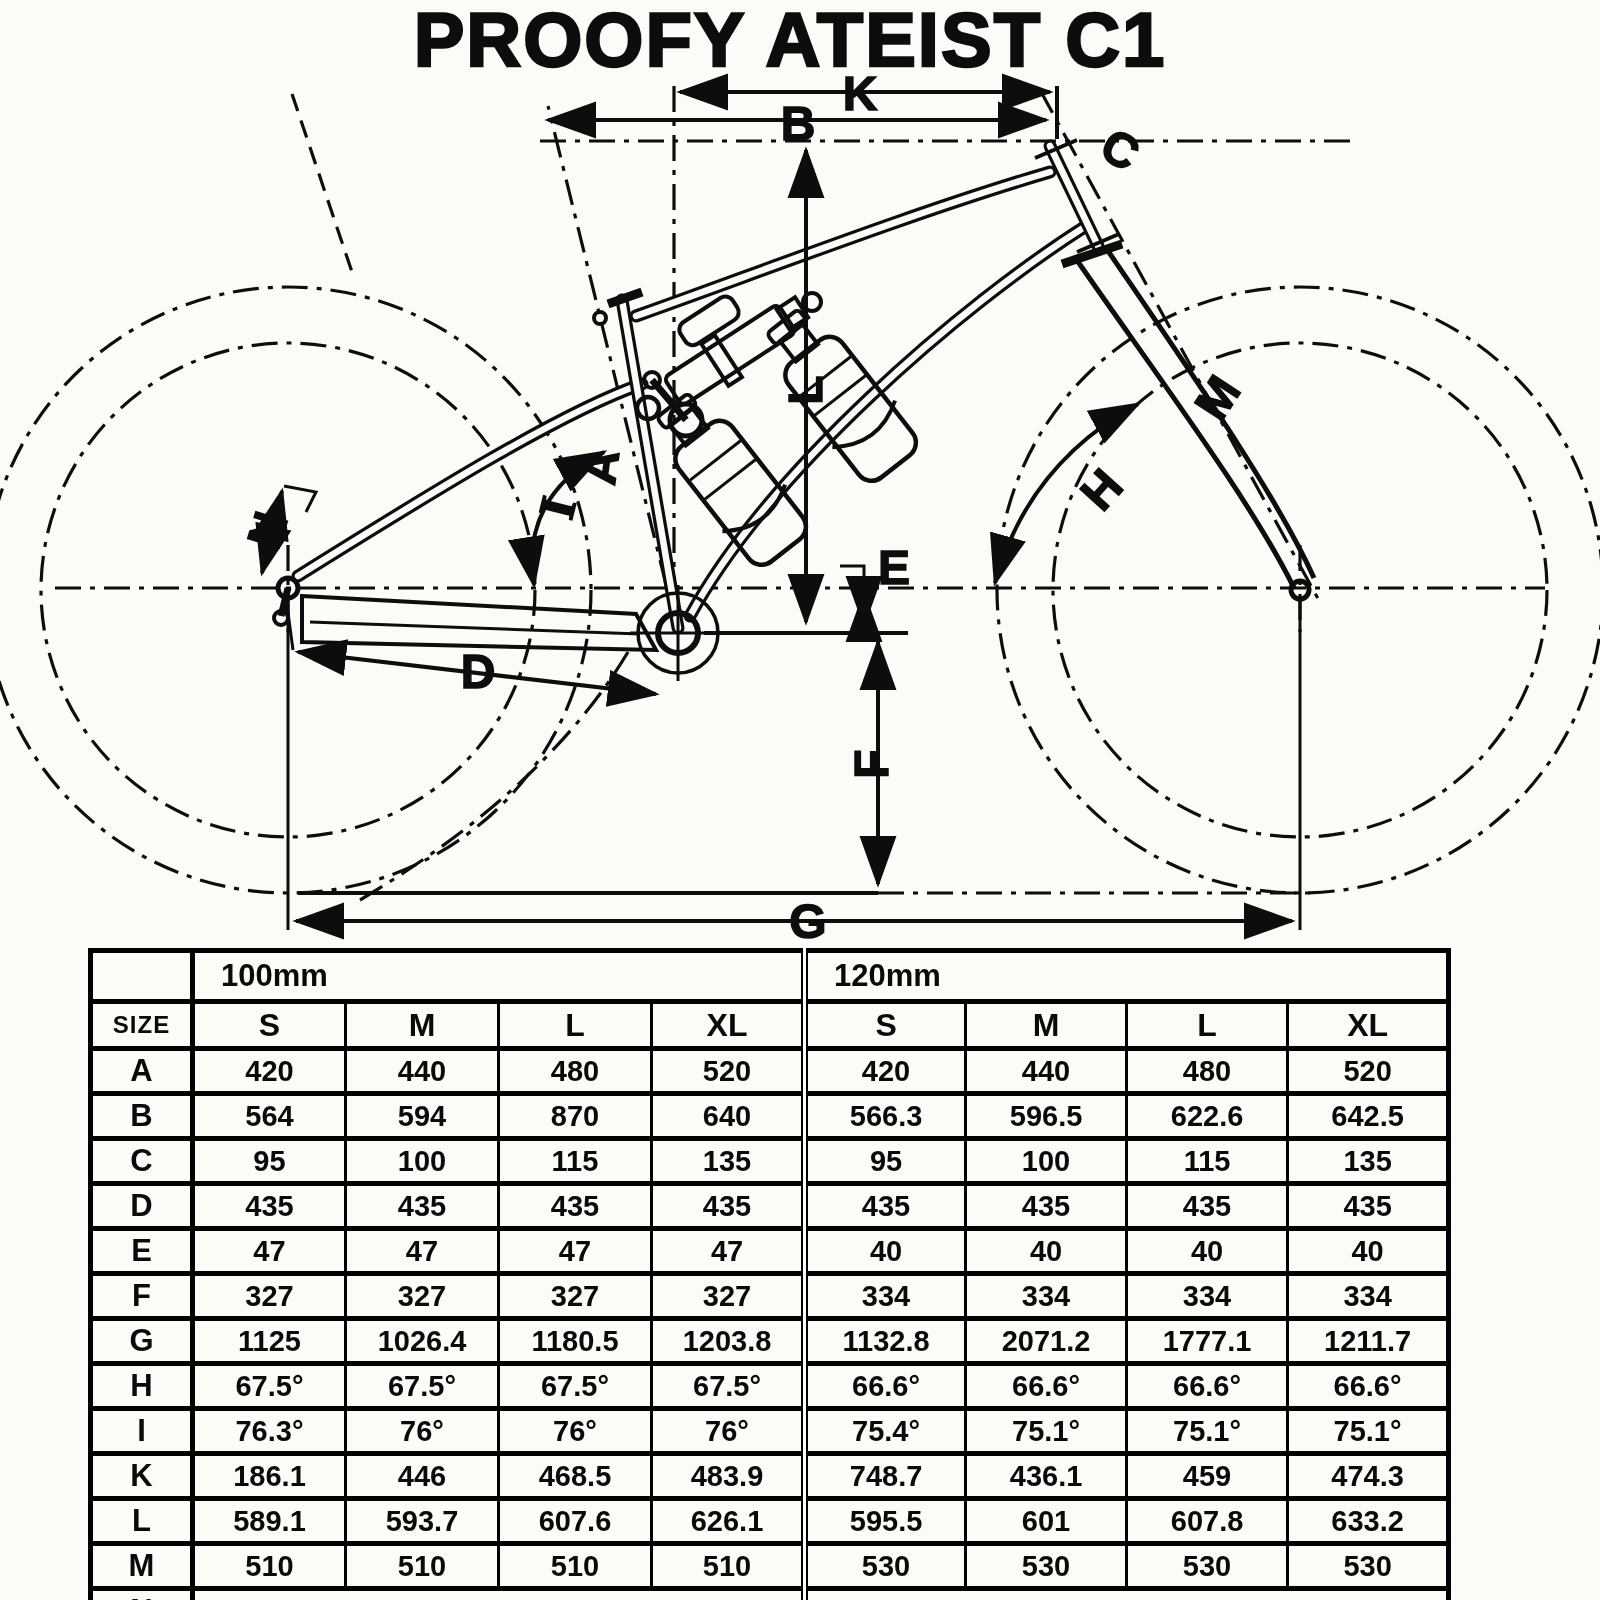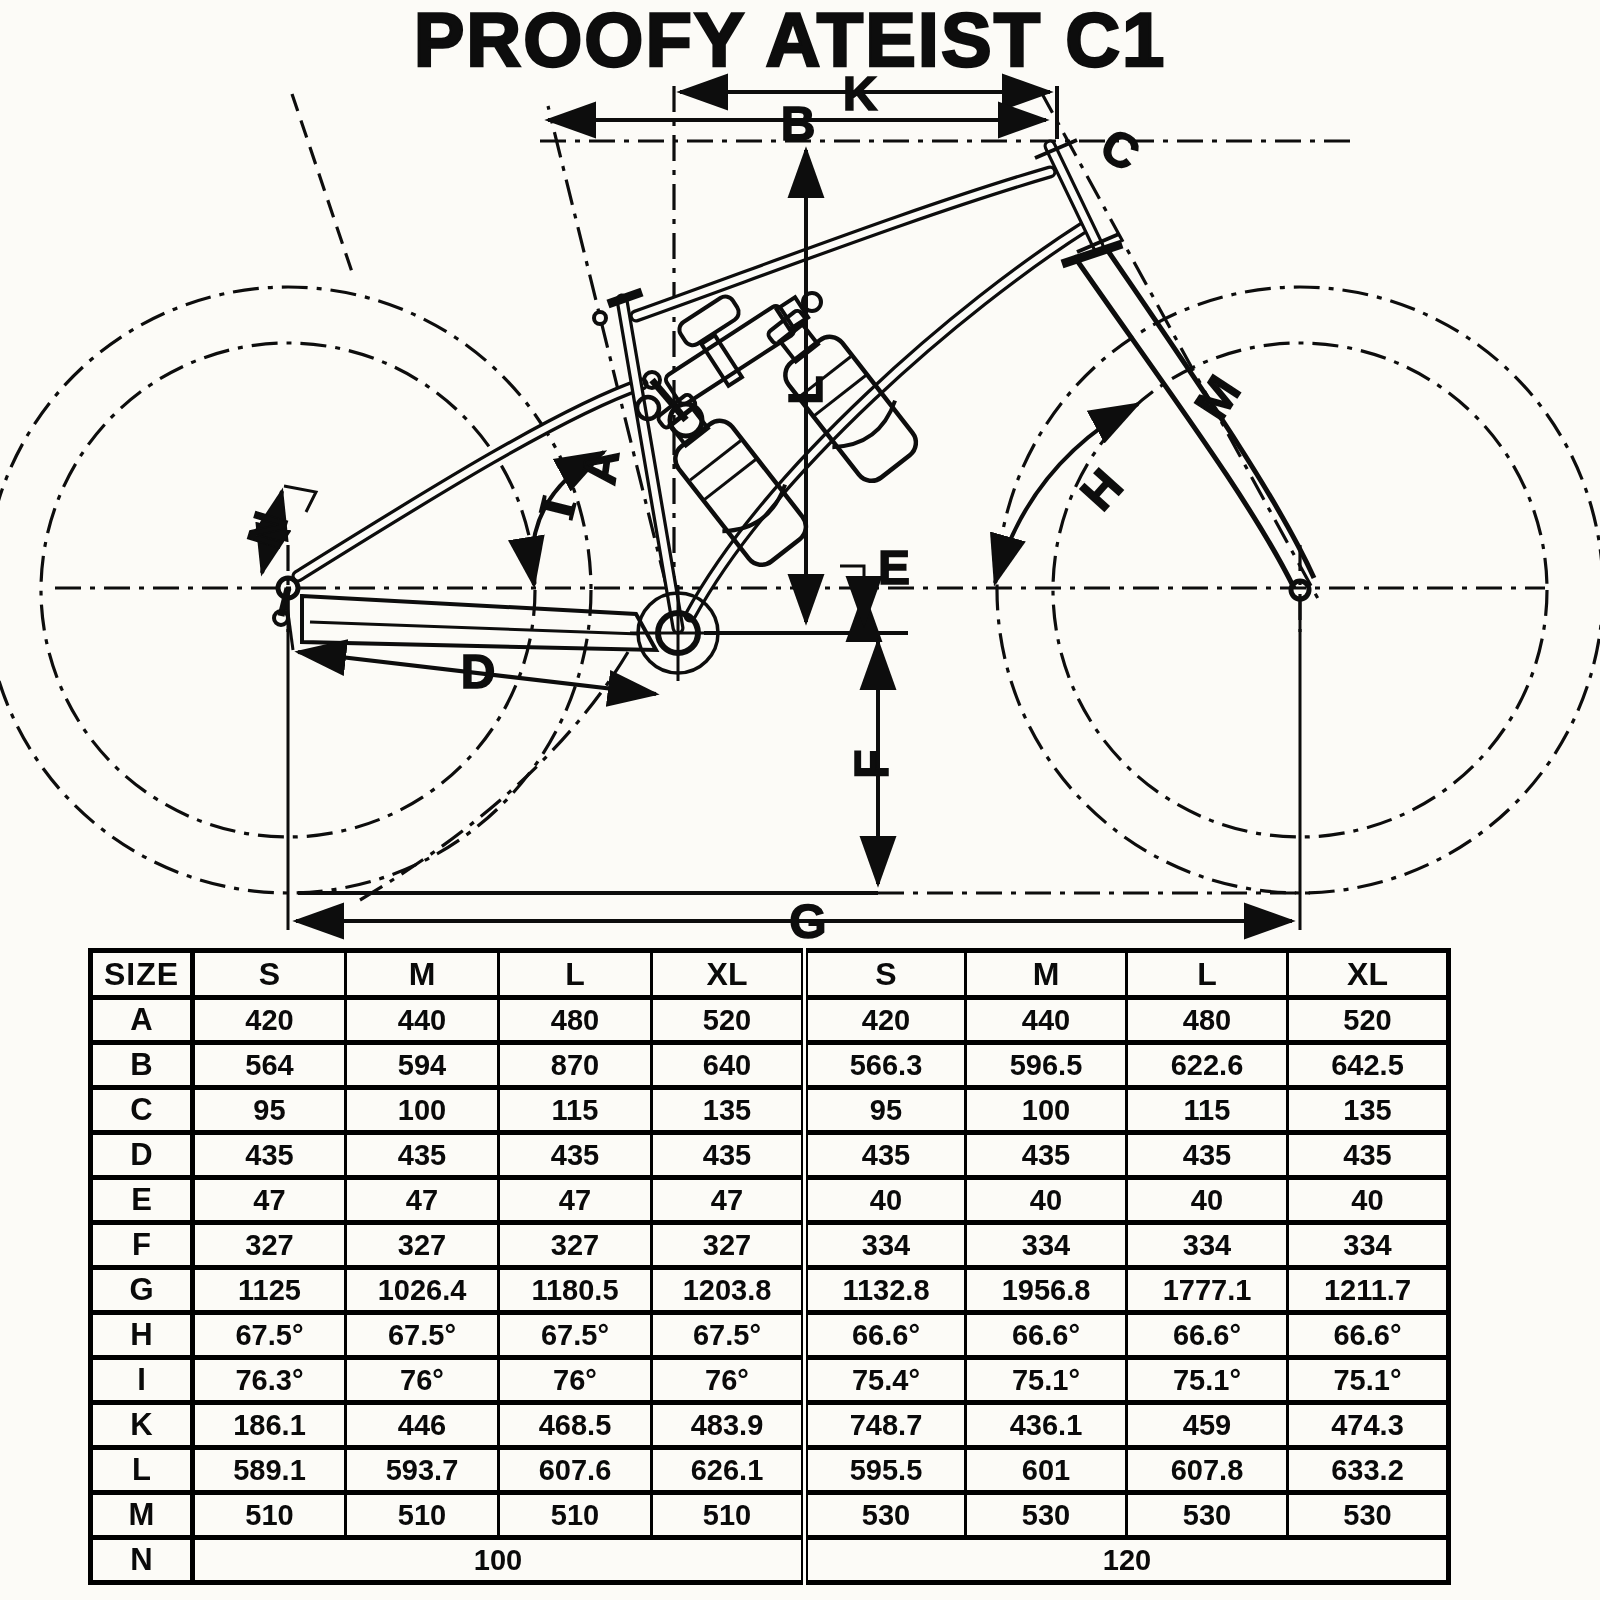--- a/index.html
+++ b/index.html
@@ -32,21 +32,21 @@
     border-top:5px solid #000;border-bottom:5px solid #000;
     text-align:center;vertical-align:middle;
     font-weight:700;font-size:29px;color:#0a0a0a;
     height:40px;padding:0;white-space:nowrap;
     background:#fcfbf7;
   }
   table{border:5px solid #000;}
   th{font-weight:900;}
   .trav{font-size:31px;text-align:left;padding-left:26px;height:46px;}
   .colh{font-size:32px;height:42px;}
-  .sizeh{font-size:32px;letter-spacing:1px;}
+  .sizeh{font-size:24px;letter-spacing:1px;}
   .rowlab{font-size:31px;font-weight:900;}
   .blocksep{border-left:7px double #000;}
   .sizesep{border-right:5px solid #000;}
 </style>
 </head>
 <body>
 
 <svg id="diagram" width="1600" height="945" viewBox="0 0 1600 945">
   <defs>
     <marker id="ah" viewBox="0 0 14 10" refX="13" refY="5" markerWidth="13" markerHeight="10" orient="auto-start-reverse">
@@ -196,20 +196,25 @@
         <col style="width:153px">
         <col style="width:153px">
         <col style="width:153px">
       <col style="width:161px">
         <col style="width:161px">
         <col style="width:161px">
         <col style="width:161px">
     </colgroup>
   <thead>
         <tr>
+          <th class="sizesep"></th>
+          <th class="trav" colspan="4">100mm</th>
+          <th class="trav blocksep" colspan="4">120mm</th>
+        </tr>
+        <tr>
           <th class="sizeh sizesep">SIZE</th>
           <th class="colh">S</th>
           <th class="colh">M</th>
           <th class="colh">L</th>
           <th class="colh">XL</th>
           <th class="colh blocksep">S</th>
           <th class="colh">M</th>
           <th class="colh">L</th>
           <th class="colh">XL</th>
         </tr>
@@ -281,21 +286,21 @@
           <td>334</td>
           <td>334</td>
         </tr>
         <tr>
           <th class="rowlab sizesep">G</th>
           <td>1125</td>
           <td>1026.4</td>
           <td>1180.5</td>
           <td>1203.8</td>
           <td class="blocksep">1132.8</td>
-          <td>1956.8</td>
+          <td>2071.2</td>
           <td>1777.1</td>
           <td>1211.7</td>
         </tr>
         <tr>
           <th class="rowlab sizesep">H</th>
           <td>67.5°</td>
           <td>67.5°</td>
           <td>67.5°</td>
           <td>67.5°</td>
           <td class="blocksep">66.6°</td>

